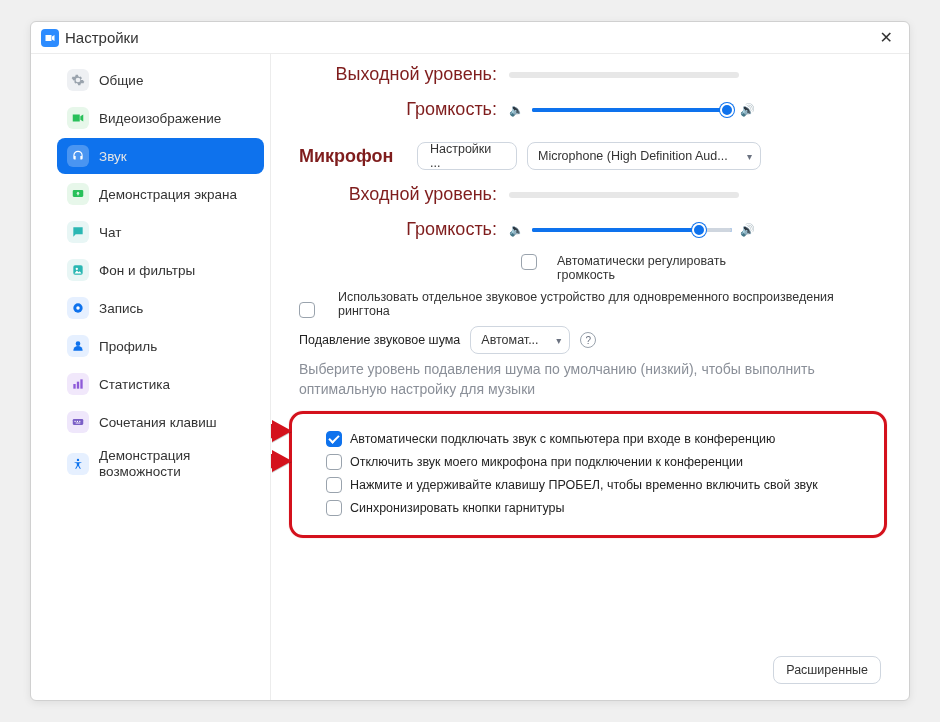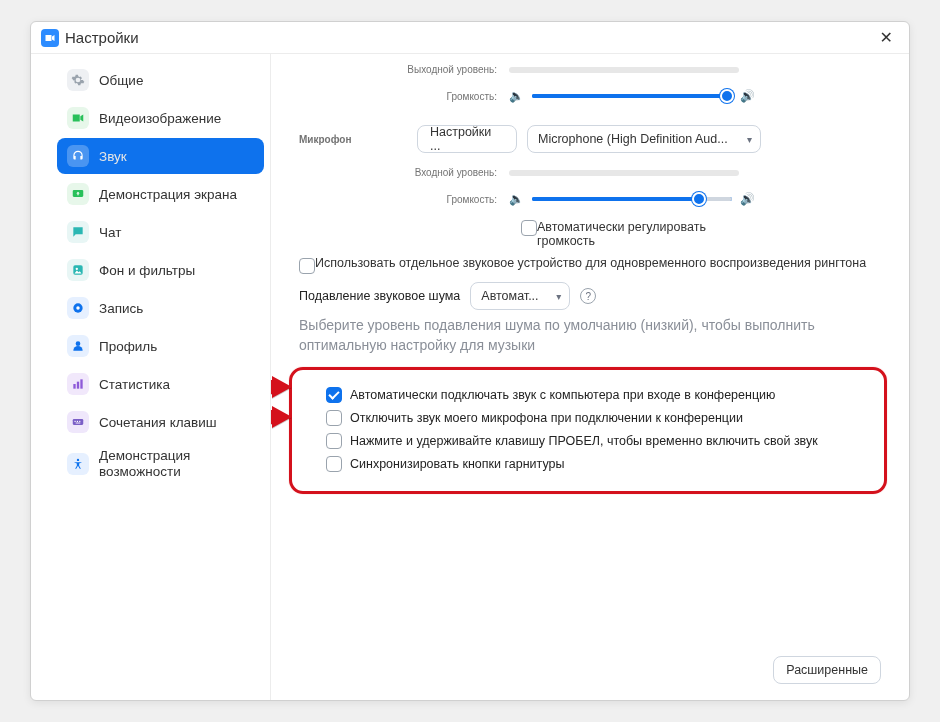--- a/index.html
+++ b/index.html
@@ -10,41 +10,41 @@
   .titlebar .app-icon svg { width: 12px; height: 12px; fill: #fff; }
   .titlebar .title { font-size: 15px; color: #333; }
   .titlebar .close { margin-left: auto; font-size: 16px; color: #333; cursor: pointer; padding: 2px 6px; }
   .body { flex: 1; display: flex; overflow: hidden; padding-left: 20px; }
   .sidebar { width: 220px; padding: 8px 6px; border-right: 1px solid #ececec; }
   .sidebar-item { display: flex; align-items: center; height: 36px; padding: 0 10px; border-radius: 8px; font-size: 13.5px; color: #333; cursor: pointer; margin-bottom: 2px; }
   .sidebar-item.active { background: #0e72ed; color: #e5e5e5; }
   .sidebar-item .nav-icon { width: 22px; height: 22px; border-radius: 6px; display: flex; align-items: center; justify-content: center; margin-right: 10px; flex-shrink: 0; }
   .content { flex: 1; position: relative; padding: 10px 28px 0 28px; overflow: hidden; font-size: 13px; color: #222; }
   .row { display: flex; align-items: center; margin-bottom: 14px; }
-  .row .label { width: 210px; text-align: right; padding-right: 12px; font-size: 10px; color: #737373; }
+  .row .label { width: 210px; text-align: right; padding-right: 12px; font-size: 18px; color: #7f1d1d; }
   .row .label.bold { font-weight: 600; }
   .level-bar { width: 230px; height: 6px; background: #e7e7e7; border-radius: 4px; }
   .slider-wrap { display: flex; align-items: center; gap: 8px; }
   .slider-wrap .speaker-min, .slider-wrap .speaker-max { color: #7f8a99; font-size: 12px; }
   .slider { width: 200px; height: 4px; background: #0e72ed; border-radius: 3px; position: relative; }
   .slider .thumb { position: absolute; top: -5px; width: 14px; height: 14px; background: #0e72ed; border: 2px solid #fff; box-shadow: 0 0 0 1px #0e72ed; border-radius: 50%; }
   .slider .thumb.t1 { left: 188px; }
   .slider .thumb.t2 { left: 160px; }
   .slider .tail { position:absolute; left:0; top:0; height:4px; border-radius:3px; background:#0e72ed;}
   .slider .rest { position:absolute; right:0; top:0; height:4px; border-radius:3px; background:#cfd6df;}
   .btn { height: 28px; padding: 0 12px; border: 1px solid #cfd6df; border-radius: 8px; background: #fff; font-size: 12.5px; color: #333; display: inline-flex; align-items: center; cursor: pointer; }
   .select { height: 28px; min-width: 100px; padding: 0 26px 0 10px; border: 1px solid #cfd6df; border-radius: 8px; background: #fff; font-size: 12.5px; color: #333; display: inline-flex; align-items: center; position: relative; cursor: pointer; }
   .select .chev { position: absolute; right: 8px; color: #6b7280; font-size: 10px; }
   .select.wide { width: 234px; }
   .mic-row .select.wide { overflow: hidden; white-space: nowrap; text-overflow: ellipsis; }
-  .small-check-row { display: flex; align-items: flex-start; gap: 0; margin: 4px 0 8px 222px; font-size: 12.5px; color: #333; }
+  .small-check-row { display: flex; align-items: flex-start; gap: 20px; margin: 4px 0 8px 222px; font-size: 12.5px; color: #333; }
   .small-check-row .box, .opt-row .box, .ringtone-row .box { width: 16px; height: 16px; border: 1.5px solid #9aa3ad; border-radius: 4px; flex-shrink: 0; cursor:pointer; }
   .box.checked { background: #0e72ed; border-color: #0e72ed; position: relative; }
   .box.checked::after { content: ""; position: absolute; left: 4px; top: 1px; width: 4px; height: 8px; border: solid #fff; border-width: 0 2px 2px 0; transform: rotate(45deg); }
-  .ringtone-row { display: flex; gap: 0; align-items: flex-start; margin: 2px 0 8px 0; }
+  .ringtone-row { display: flex; gap: 23px; align-items: flex-end; margin: 2px 0 8px 0; }
   .ringtone-row .box { margin-top: 2px; }
   .ringtone-row .txt { flex: 1; font-size: 12.5px; color:#333; }
   .noise-row { display: flex; align-items: center; gap: 10px; margin-bottom: 6px; font-size: 12.5px; }
   .help-icon { width: 16px; height: 16px; border: 1.5px solid #9aa3ad; border-radius: 50%; display: flex; align-items: center; justify-content: center; font-size: 10px; color: #6b7280; }
   .hint { font-size: 14px; color: #8a8f98; line-height: 1.4; margin-bottom: 12px; }
   .highlight-box { border: 3px solid #d4111c; border-radius: 14px; padding: 10px 18px 12px 34px; margin-left: -10px; margin-right: -6px; position: relative; box-shadow: 0 0 0 1px rgba(212,17,28,.05); }
   .opt-row { display: flex; align-items: center; gap: 8px; margin: 7px 0; font-size: 12.5px; color: #232323; }
   .arrow { position: absolute; left: -56px; }
   .arrow svg { filter: drop-shadow(0 1px 0 rgba(0,0,0,.2)); }
   .arrow.a1 { top: 6px; }

